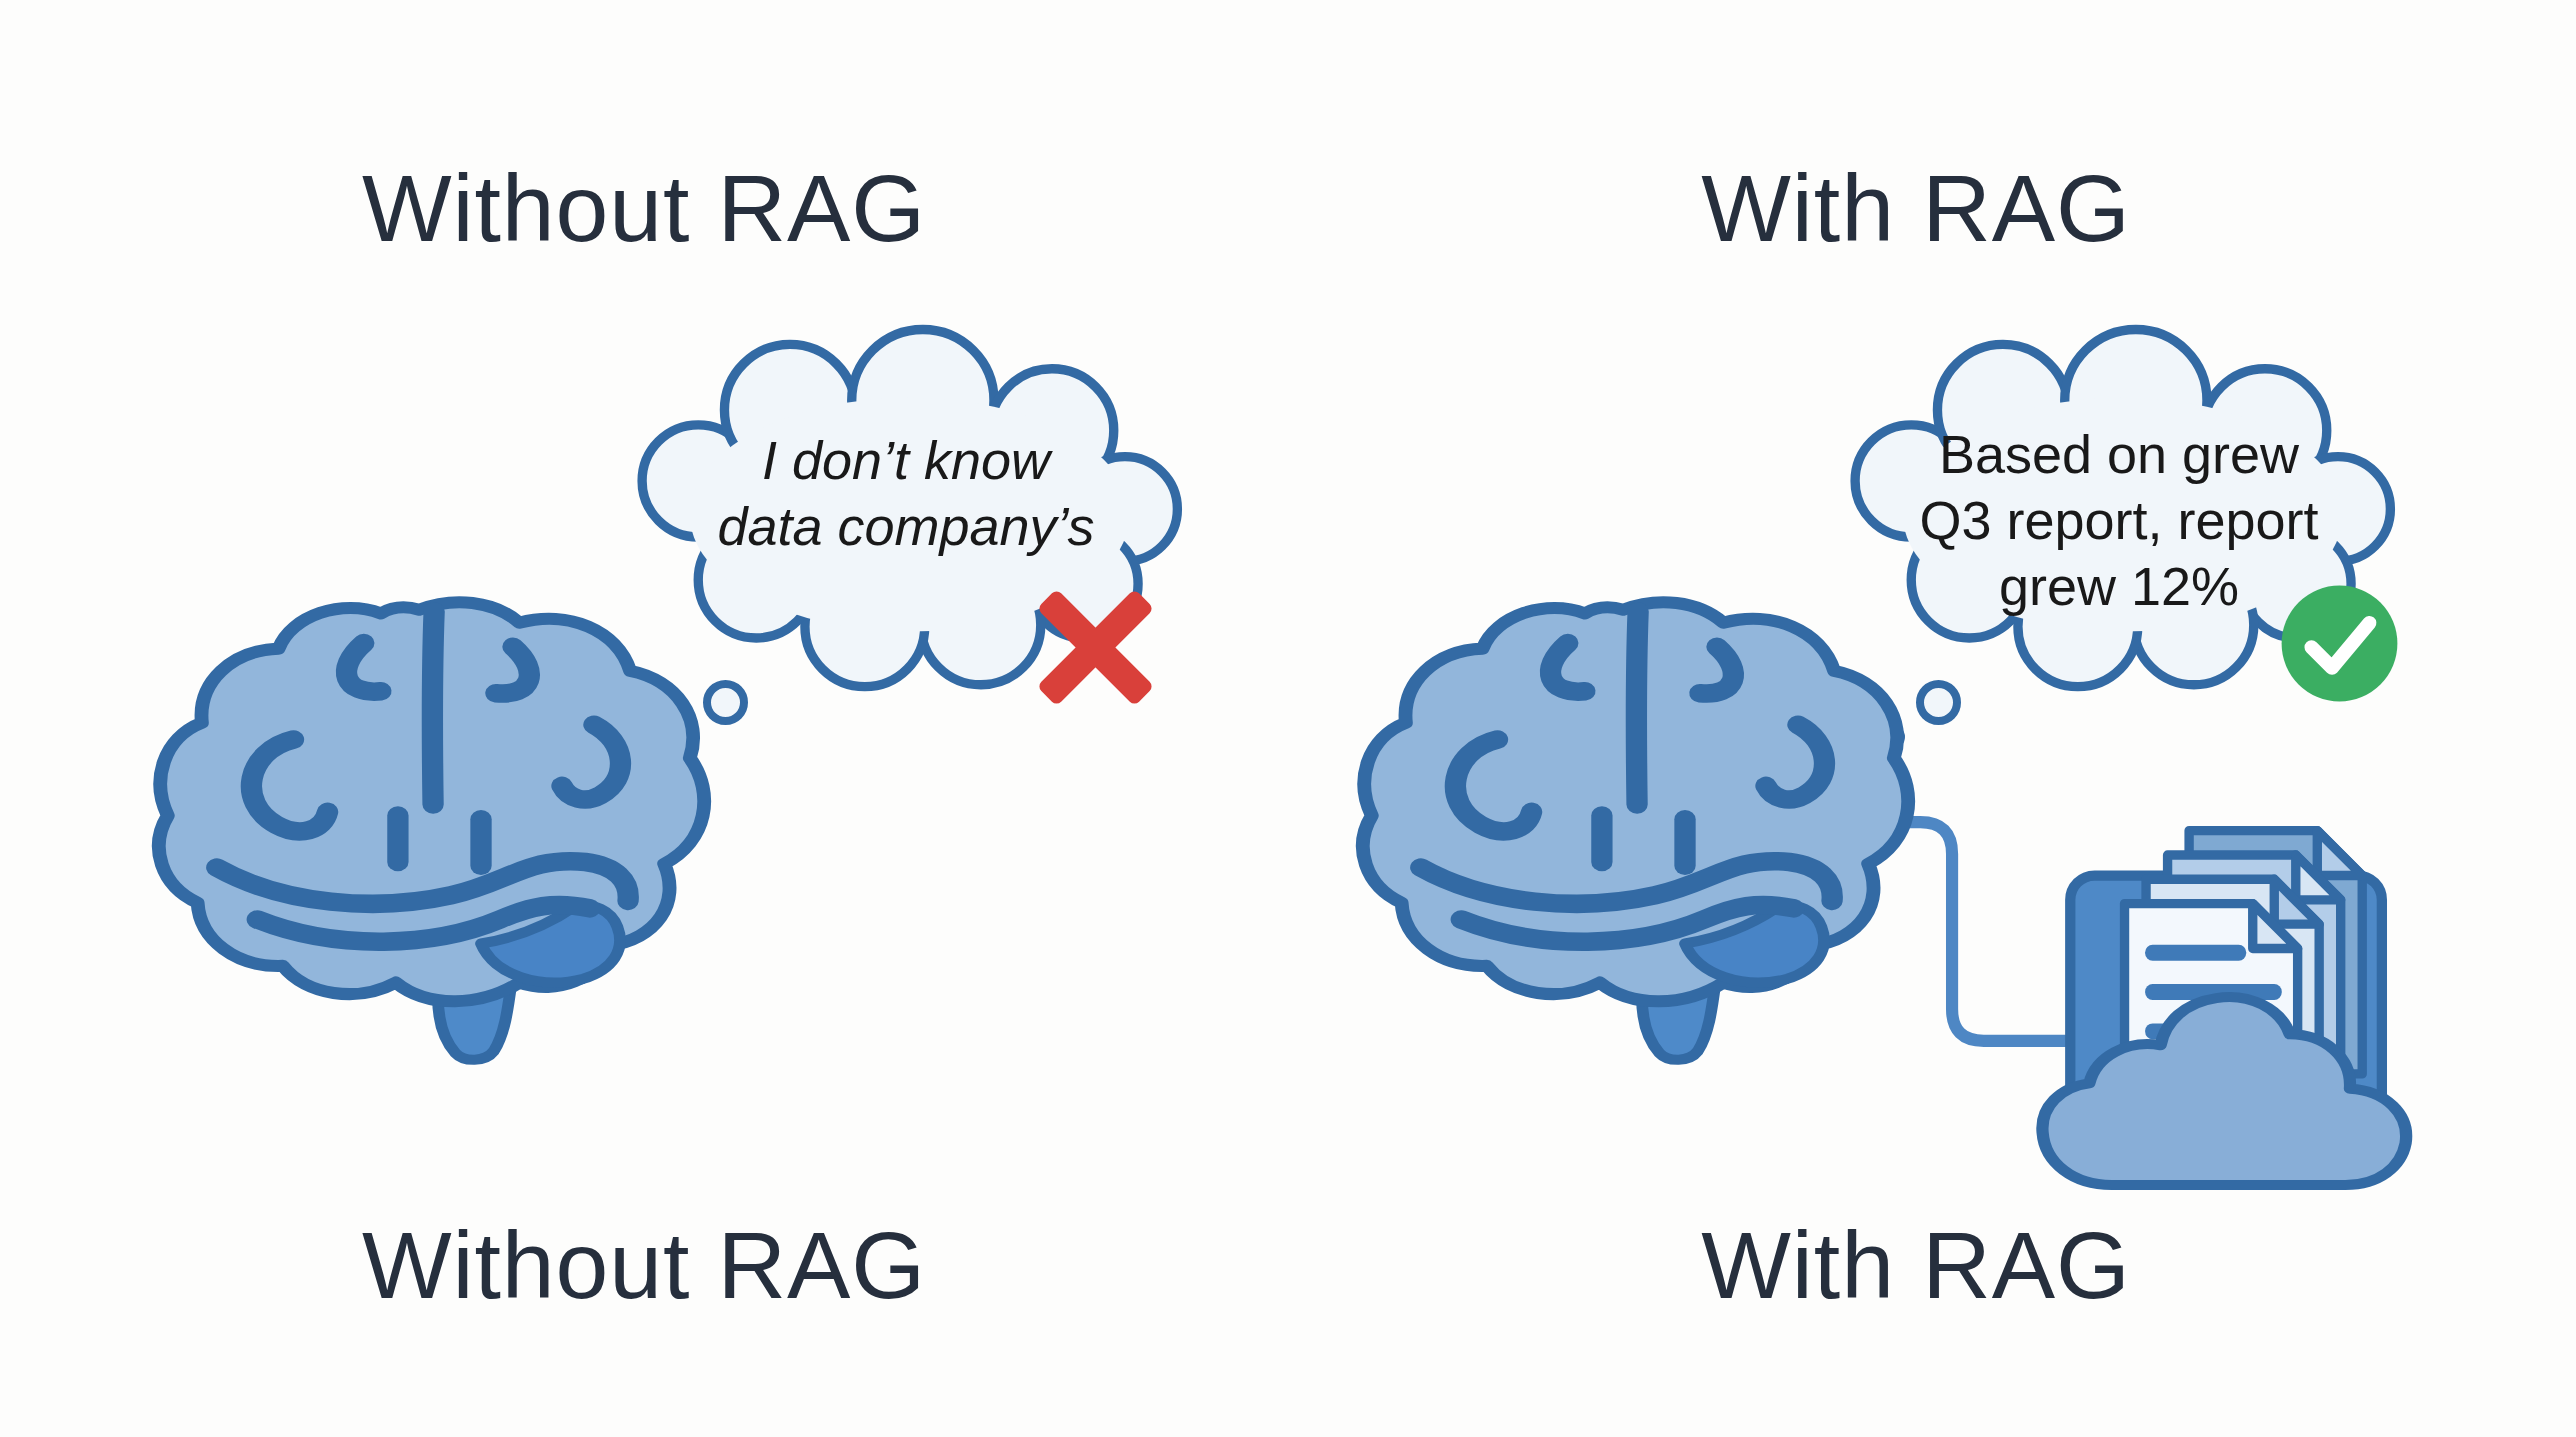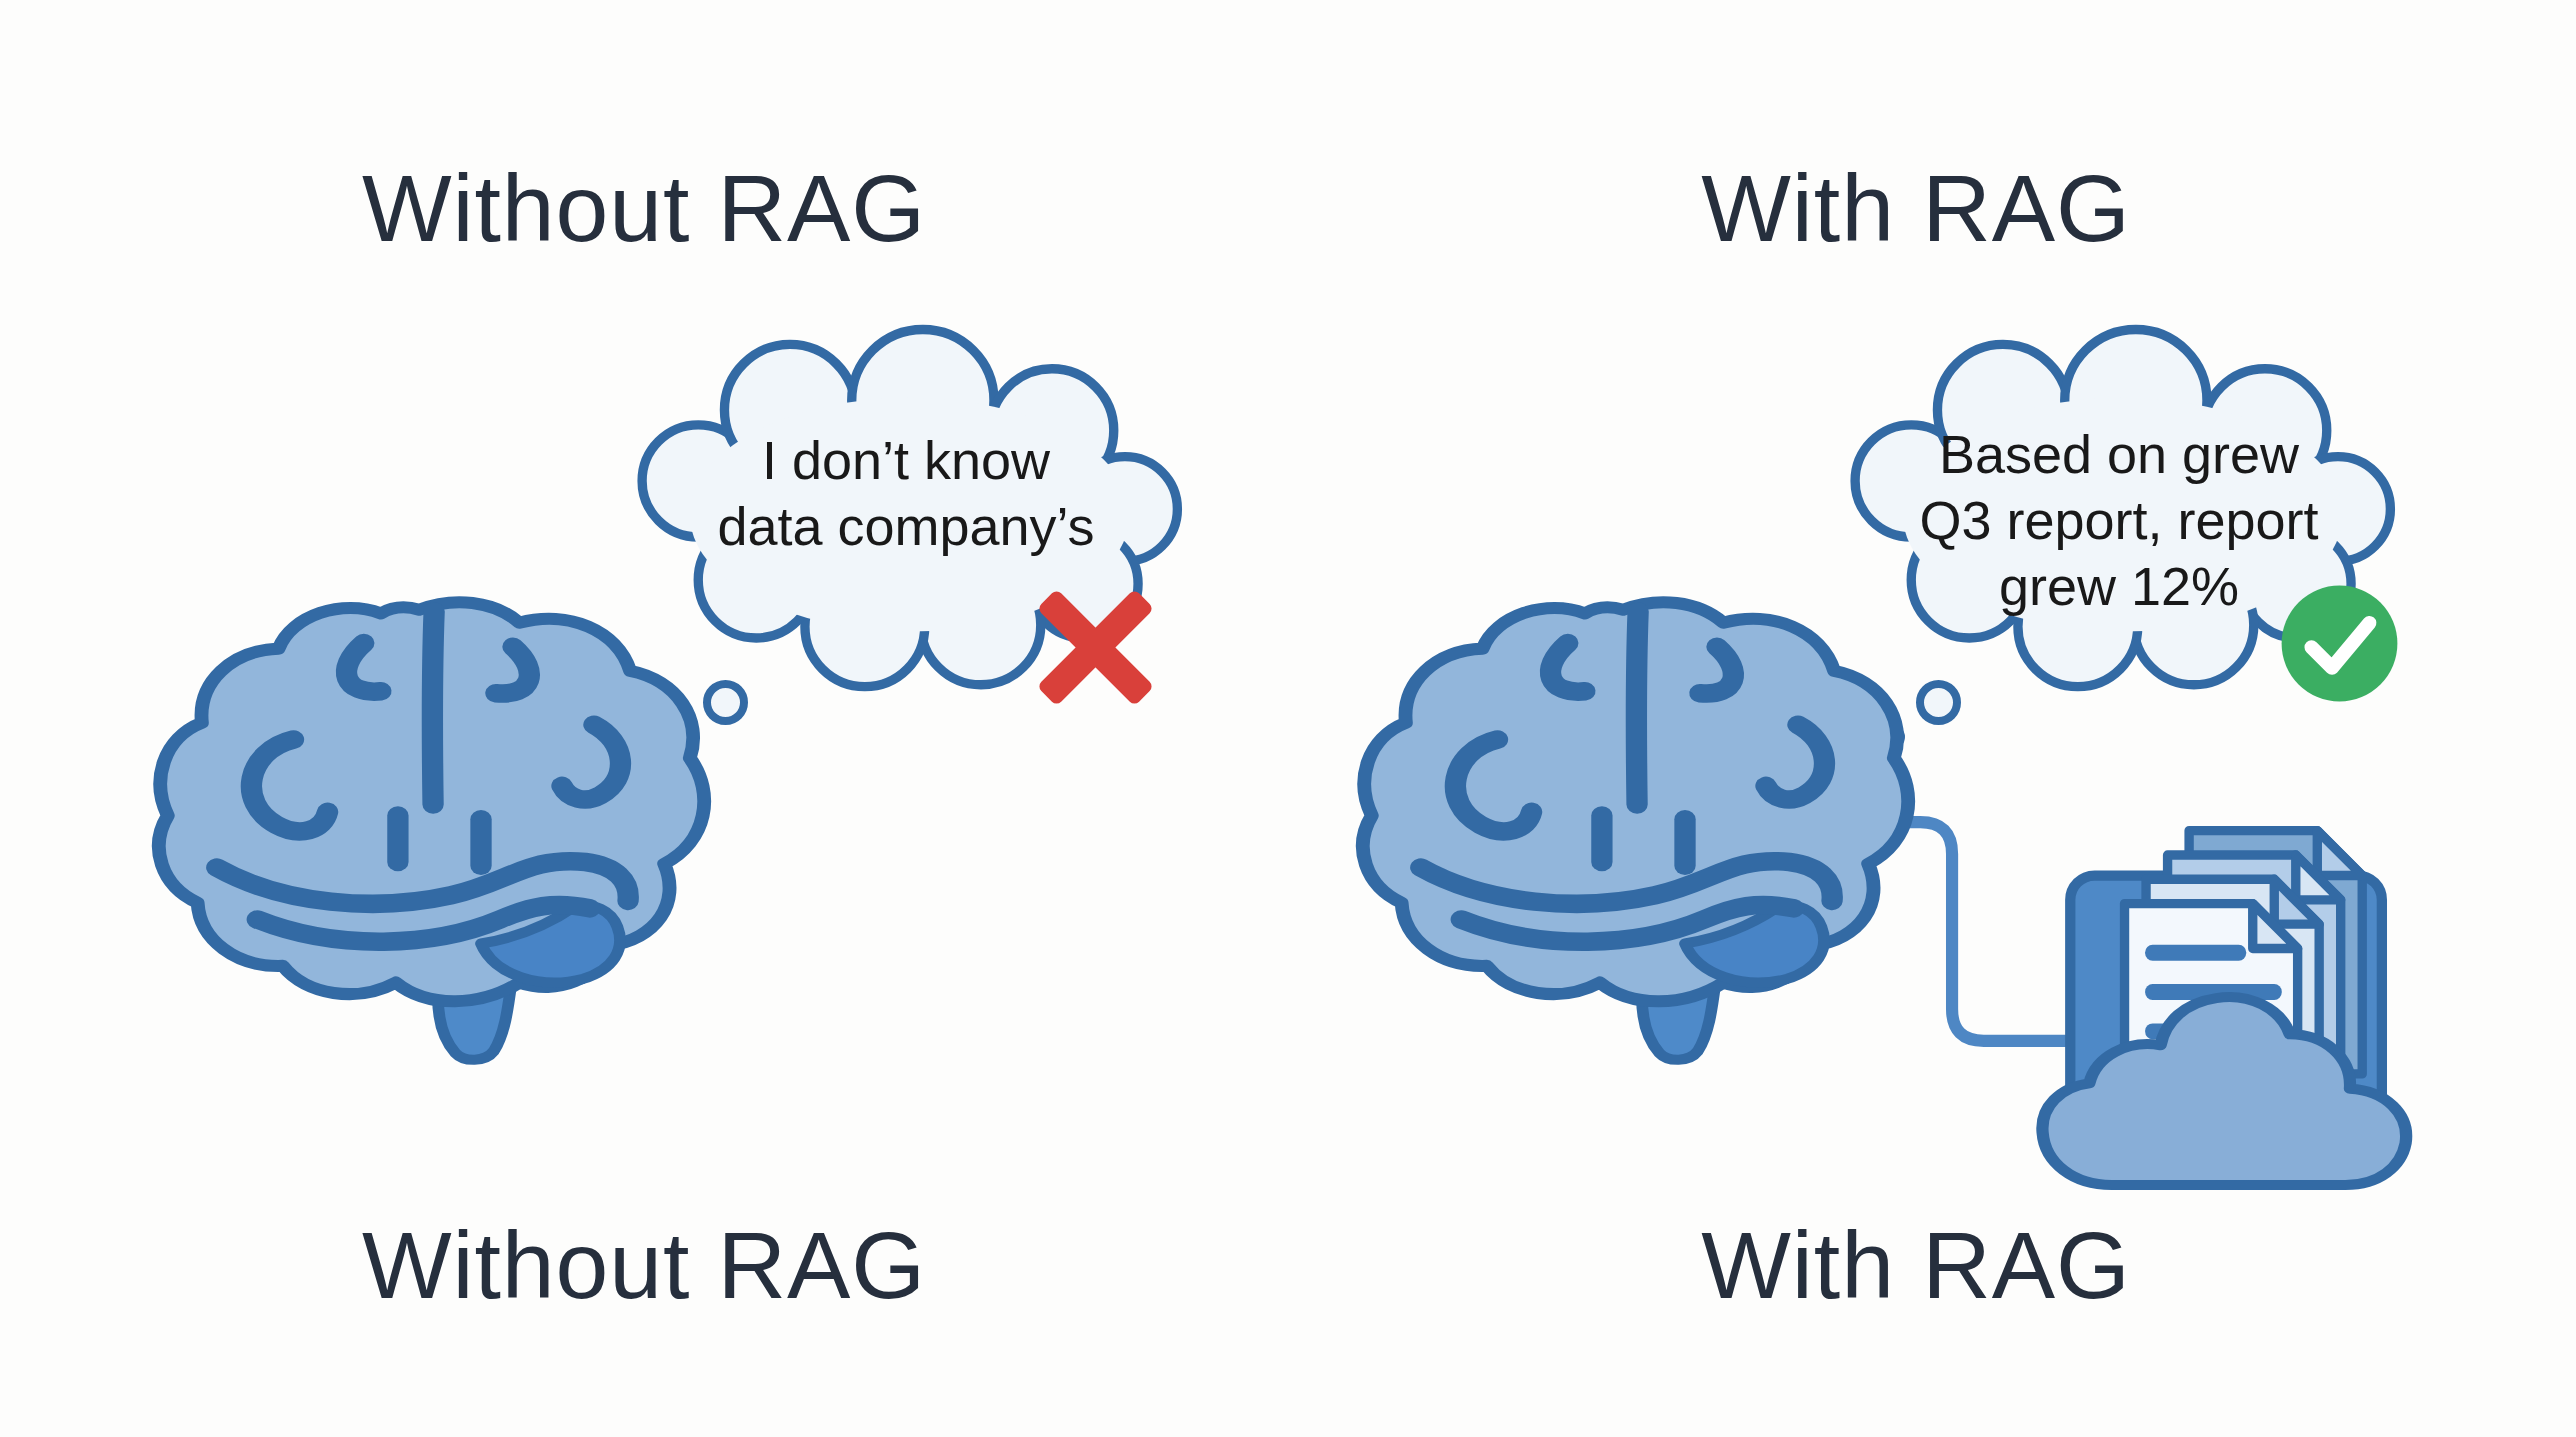--- a/index.html
+++ b/index.html
@@ -34,21 +34,21 @@
   .bubble-text{
     position:absolute;
     top:427px;
     width:554px;
     text-align:center;
     font-size:54px;
     font-weight:500;
     line-height:66px;
     color:var(--c-bubble_text,#191919);
   }
-  .bt-left{left:629px;}
+  .bt-left{left:629px;font-style:italic;}
   .bt-right{left:1842px;top:421px;}
   .bubble-text span{display:block;}
 
   .trail-dot{
     position:absolute;
     border-radius:50%;
     background:var(--c-bubble_fill,#f1f6fa);
     border:8.4px solid var(--c-outline,#2d65a1);
     box-sizing:border-box;
   }

